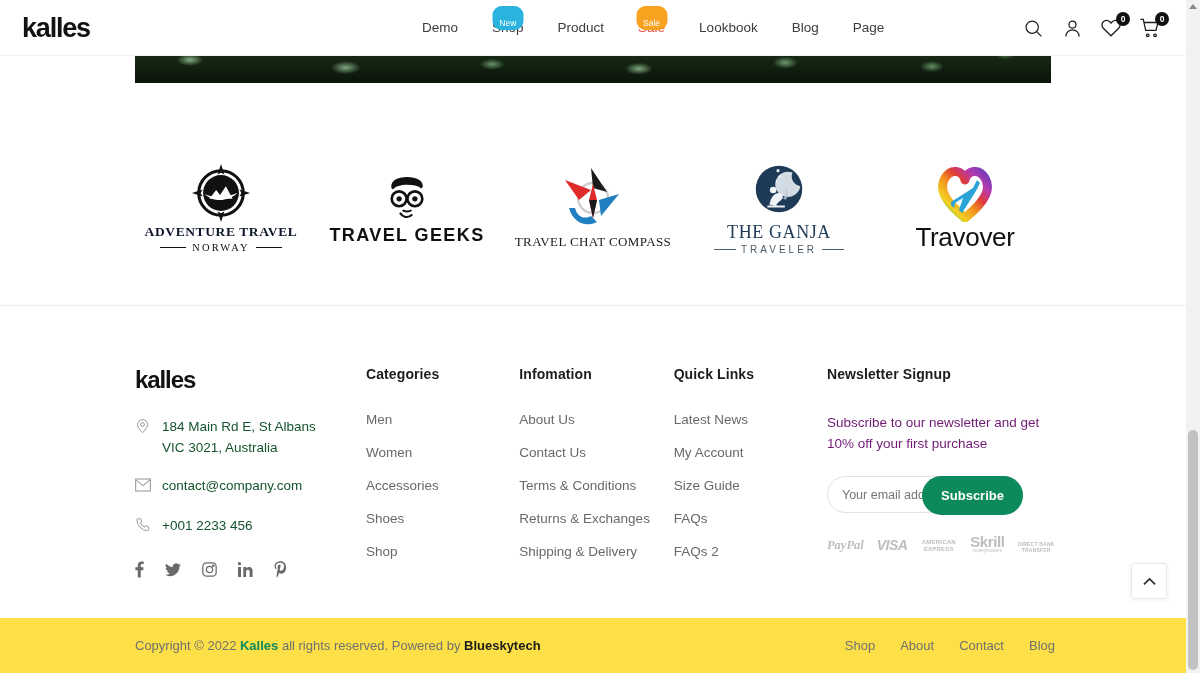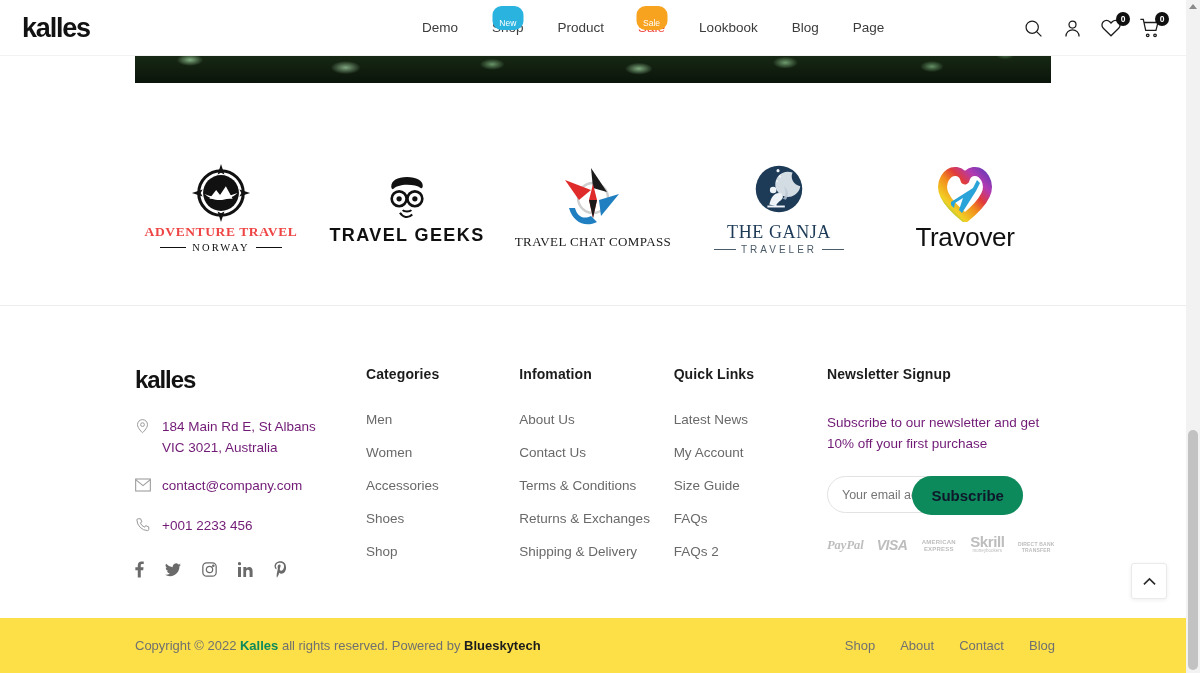--- a/index.html
+++ b/index.html
@@ -69,21 +69,21 @@
 
   
   .brands {
     position:absolute; left:0; top:110px; width:1186px; height:195px;
     display:flex; align-items:center; justify-content:center; gap:0;
   }
   .brand { width:186px; height:130px; display:flex; flex-direction:column;
            align-items:center; justify-content:center; cursor:pointer; }
 
   
-  .b1-name { font-family:"Liberation Serif", serif; font-size:13.5px; font-weight:bold; letter-spacing:.6px; color:#ef4444;}
+  .b1-name { font-family:"Liberation Serif", serif; font-size:13.5px; font-weight:bold; letter-spacing:.6px; color:#0f172a;}
   .b1-sub  { font-family:"Liberation Serif", serif; font-size:10.5px; letter-spacing:2.2px; color:#101010; margin-top:2px;
              display:flex; align-items:center; gap:6px; }
   .b1-sub:before,.b1-sub:after{ content:""; width:26px; height:1.5px; background:#101010; display:block;}
   
   .b2-name{ font-family:"Liberation Sans", sans-serif; font-weight:bold; font-size:18px; letter-spacing:1.4px; color:#101010;}
   
   .b3-name{ font-family:"Liberation Serif", serif; font-size:13px; letter-spacing:.4px; color:#1a1a1a;}
   
   .b4-name{ font-family:"Liberation Serif", serif; font-size:18px; letter-spacing:.6px; color:#1d3a57;}
   .b4-sub { font-family:"Liberation Sans", sans-serif; font-size:10px; letter-spacing:3px; color:#4a5a68; margin-top:1px;
@@ -93,21 +93,21 @@
   .b5-name{ font-family:"Liberation Sans", sans-serif; font-size:26px; color:#101010; letter-spacing:-.3px;}
 
   .section-divider { position:absolute; left:0; top:305px; width:1186px; height:1px; background:#ededed; }
 
   
   .footer { position:absolute; left:0; top:306px; width:1186px; height:312px; background:#fff; }
   .footer-inner { position:absolute; left:135px; top:60px; width:920px; display:flex; }
 
   .col-brand { width:235px; }
   .f-logo { font-size:24px; font-weight:bold; color:#121212; letter-spacing:-1.1px; margin-bottom:22px; }
-  .f-line { display:flex; align-items:flex-start; gap:10px; margin-bottom:17px; font-size:13.5px; color:#701a75; line-height:21px;}
+  .f-line { display:flex; align-items:flex-start; gap:10px; margin-bottom:17px; font-size:13.5px; color:#14532d; line-height:21px;}
   .f-line .ficon { flex:0 0 17px; margin-top:2px; color:#8a8a8a; }
   .socials { display:flex; gap:21px; margin-top:22px; color:#6a6a6a; }
   .socials span { cursor:pointer; display:flex; align-items:center; }
 
   .fcol { width:156px; }
   .fcol.info { width:157px; }
   .fcol.quick { width:156px; }
   .fcol-title { font-size:14px; font-weight:bold; color:#1c1c1c; margin-bottom:30px; letter-spacing:.1px;}
   .fcol a { display:block; font-size:13.5px; color:#696969; text-decoration:none; margin-bottom:18px; cursor:pointer;}
 
@@ -116,22 +116,22 @@
   .news-form {
     width:196px; height:37px; border:1px solid #e2e2e2; border-radius:19px;
     display:flex; align-items:center; padding-left:14px; position:relative; background:#fff;
   }
   .news-form input {
     border:none; outline:none; background:transparent; font-size:12.5px; color:#9b9b9b;
     width:92px; font-family:"Liberation Sans", sans-serif;
   }
   .subscribe-btn {
     position:absolute; right:-1px; top:-1px; height:39px; padding:0 19px;
-    background:#0c8a5b; color:#0f172a; border:none; border-radius:20px;
-    font-size:15px; font-weight:bold; cursor:pointer; font-family:"Liberation Sans", sans-serif;
+    background:#0c8a5b; color:#ffffff; border:none; border-radius:20px;
+    font-size:13px; font-weight:bold; cursor:pointer; font-family:"Liberation Sans", sans-serif;
   }
   .payments { display:flex; align-items:flex-end; gap:13px; margin-top:20px; color:#c2c2c2; }
   .pay { font-size:12px; color:#bdbdbd; }
   .pay.paypal { font-family:"Liberation Serif", serif; font-style:italic; font-weight:bold; font-size:12.5px;}
   .pay.visa { font-family:"Liberation Sans", sans-serif; font-style:italic; font-weight:bold; font-size:14px; letter-spacing:-.5px;}
   .pay.amex { font-size:6px; font-weight:bold; line-height:7px; text-align:center; letter-spacing:.2px;}
   .pay.skrill { font-family:"Liberation Sans", sans-serif; font-weight:bold; font-size:15px; letter-spacing:-.4px; text-align:center;}
   .pay.skrill small{ display:block; font-size:4.5px; font-weight:normal; letter-spacing:0; margin-top:-2px;}
   .pay.bank { font-size:5px; font-weight:bold; line-height:6px; text-align:center; letter-spacing:.2px;}
 

